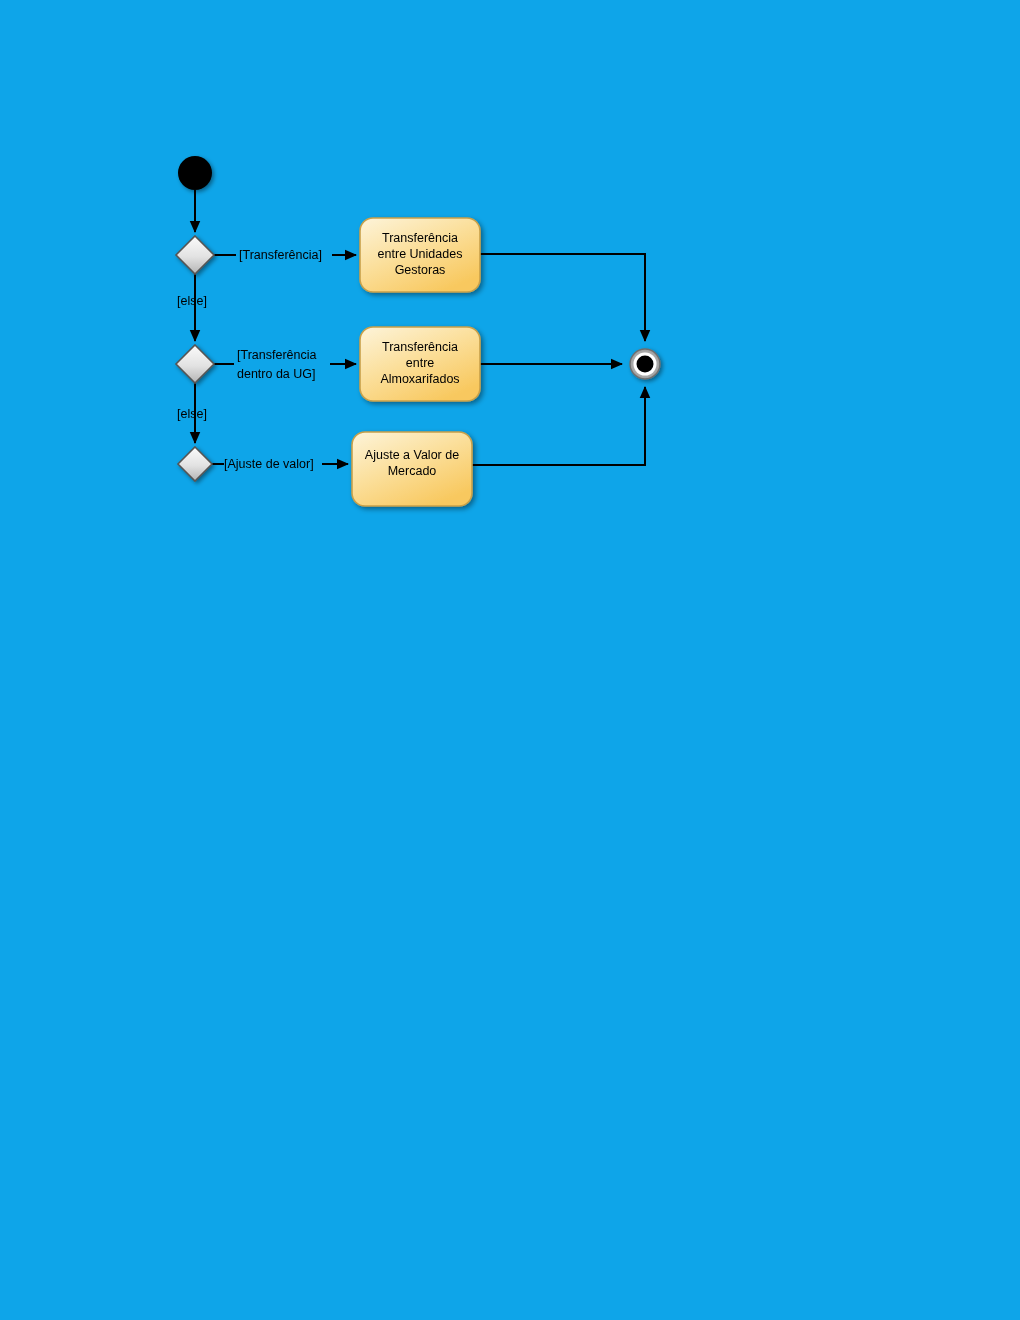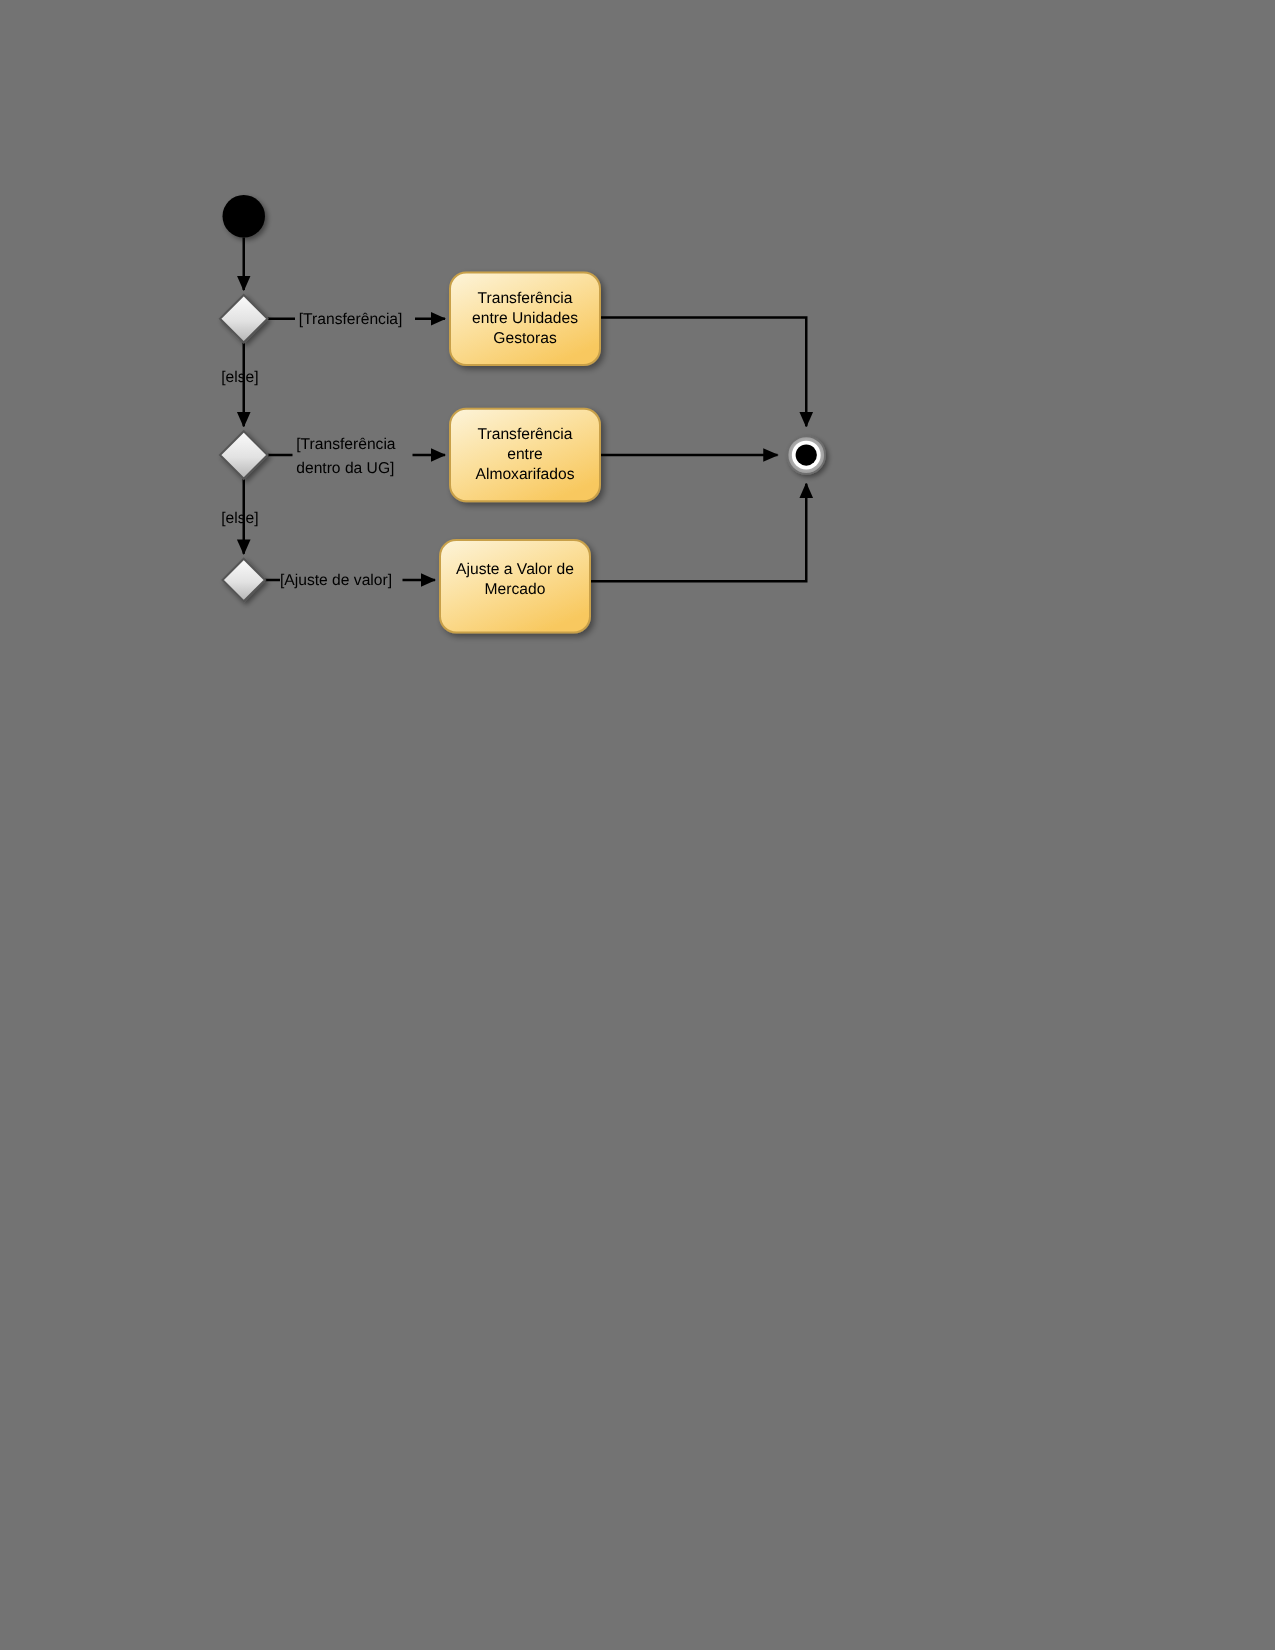--- a/index.html
+++ b/index.html
@@ -12,21 +12,21 @@
     height: 1320px;
     position: relative;
     font-family: "Liberation Sans", sans-serif;
     overflow: hidden;
   }
   #page {
     position: absolute;
     left: 0; top: 0;
     width: 1020px;
     height: 1320px;
-    background: #737373;
+    background: #0ea5e9;
   }
   #diagram-svg {
     position: absolute;
     left: 0; top: 0;
     width: 1020px;
     height: 1320px;
     display: block;
   }
   .node-label {
     font-family: "Liberation Sans", sans-serif;

